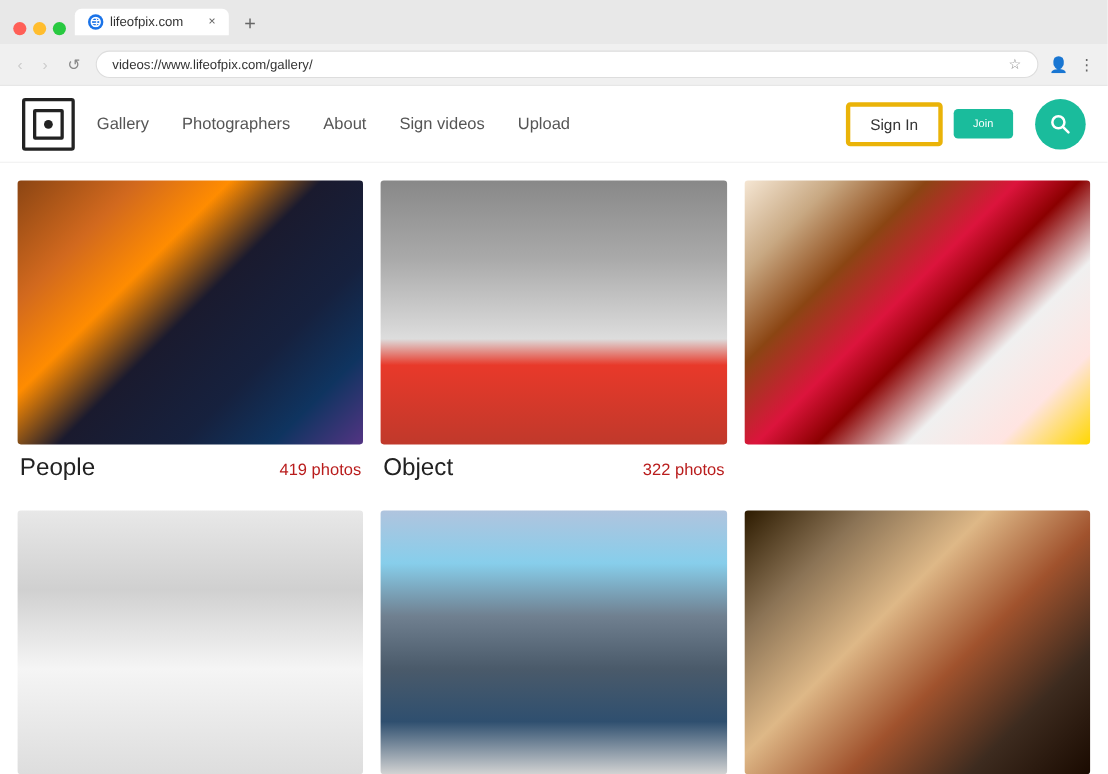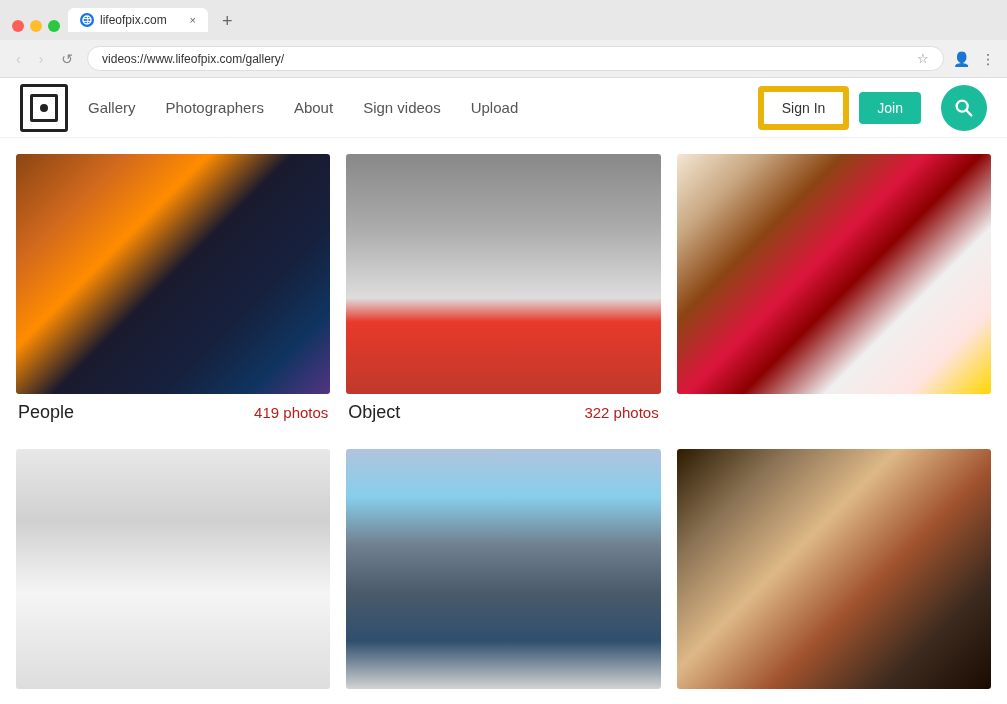--- a/index.html
+++ b/index.html
@@ -94,21 +94,21 @@
     .menu-icon { color: #666; font-size: 14px; cursor: pointer; }
 
     
     .site-content { background: #fff; }
 
     
     .site-nav {
       display: flex;
       align-items: center;
       padding: 12px 20px;
-      height: 60px;
+      height: 70px;
       border-bottom: 1px solid #f0f0f0;
     }
     .site-logo {
       display: flex;
       align-items: center;
       margin-right: 20px;
     }
     .logo-box {
       width: 48px; height: 48px;
       border: 3px solid #222;
@@ -139,34 +139,34 @@
       text-decoration: none;
       cursor: pointer;
     }
     .nav-actions {
       display: flex;
       align-items: center;
       gap: 10px;
     }
     .btn-signin {
       padding: 8px 18px;
-      border: 6px solid #eab308;
+      border: 4px solid #eab308;
       border-radius: 4px;
       background: transparent;
       color: #333;
       font-size: 14px;
       cursor: pointer;
     }
     .btn-join {
       padding: 8px 18px;
       border: none;
       border-radius: 4px;
       background: #1abc9c;
       color: #fff;
-      font-size: 14px;
+      font-size: 10px;
       cursor: pointer;
     }
     .search-circle {
       width: 46px; height: 46px;
       background: #1abc9c;
       border-radius: 50%;
       display: flex; align-items: center; justify-content: center;
       cursor: pointer;
       margin-left: 10px;
     }
@@ -189,21 +189,21 @@
       overflow: hidden;
       background: #ccc;
     }
     .gallery-caption {
       display: flex;
       align-items: baseline;
       justify-content: space-between;
       padding: 8px 2px 10px;
     }
     .gallery-label {
-      font-size: 18px;
+      font-size: 22px;
       font-weight: 400;
       color: #222;
     }
     .gallery-count {
       font-size: 15px;
       color: #b91c1c;
     }
 
     
     .img-people {

